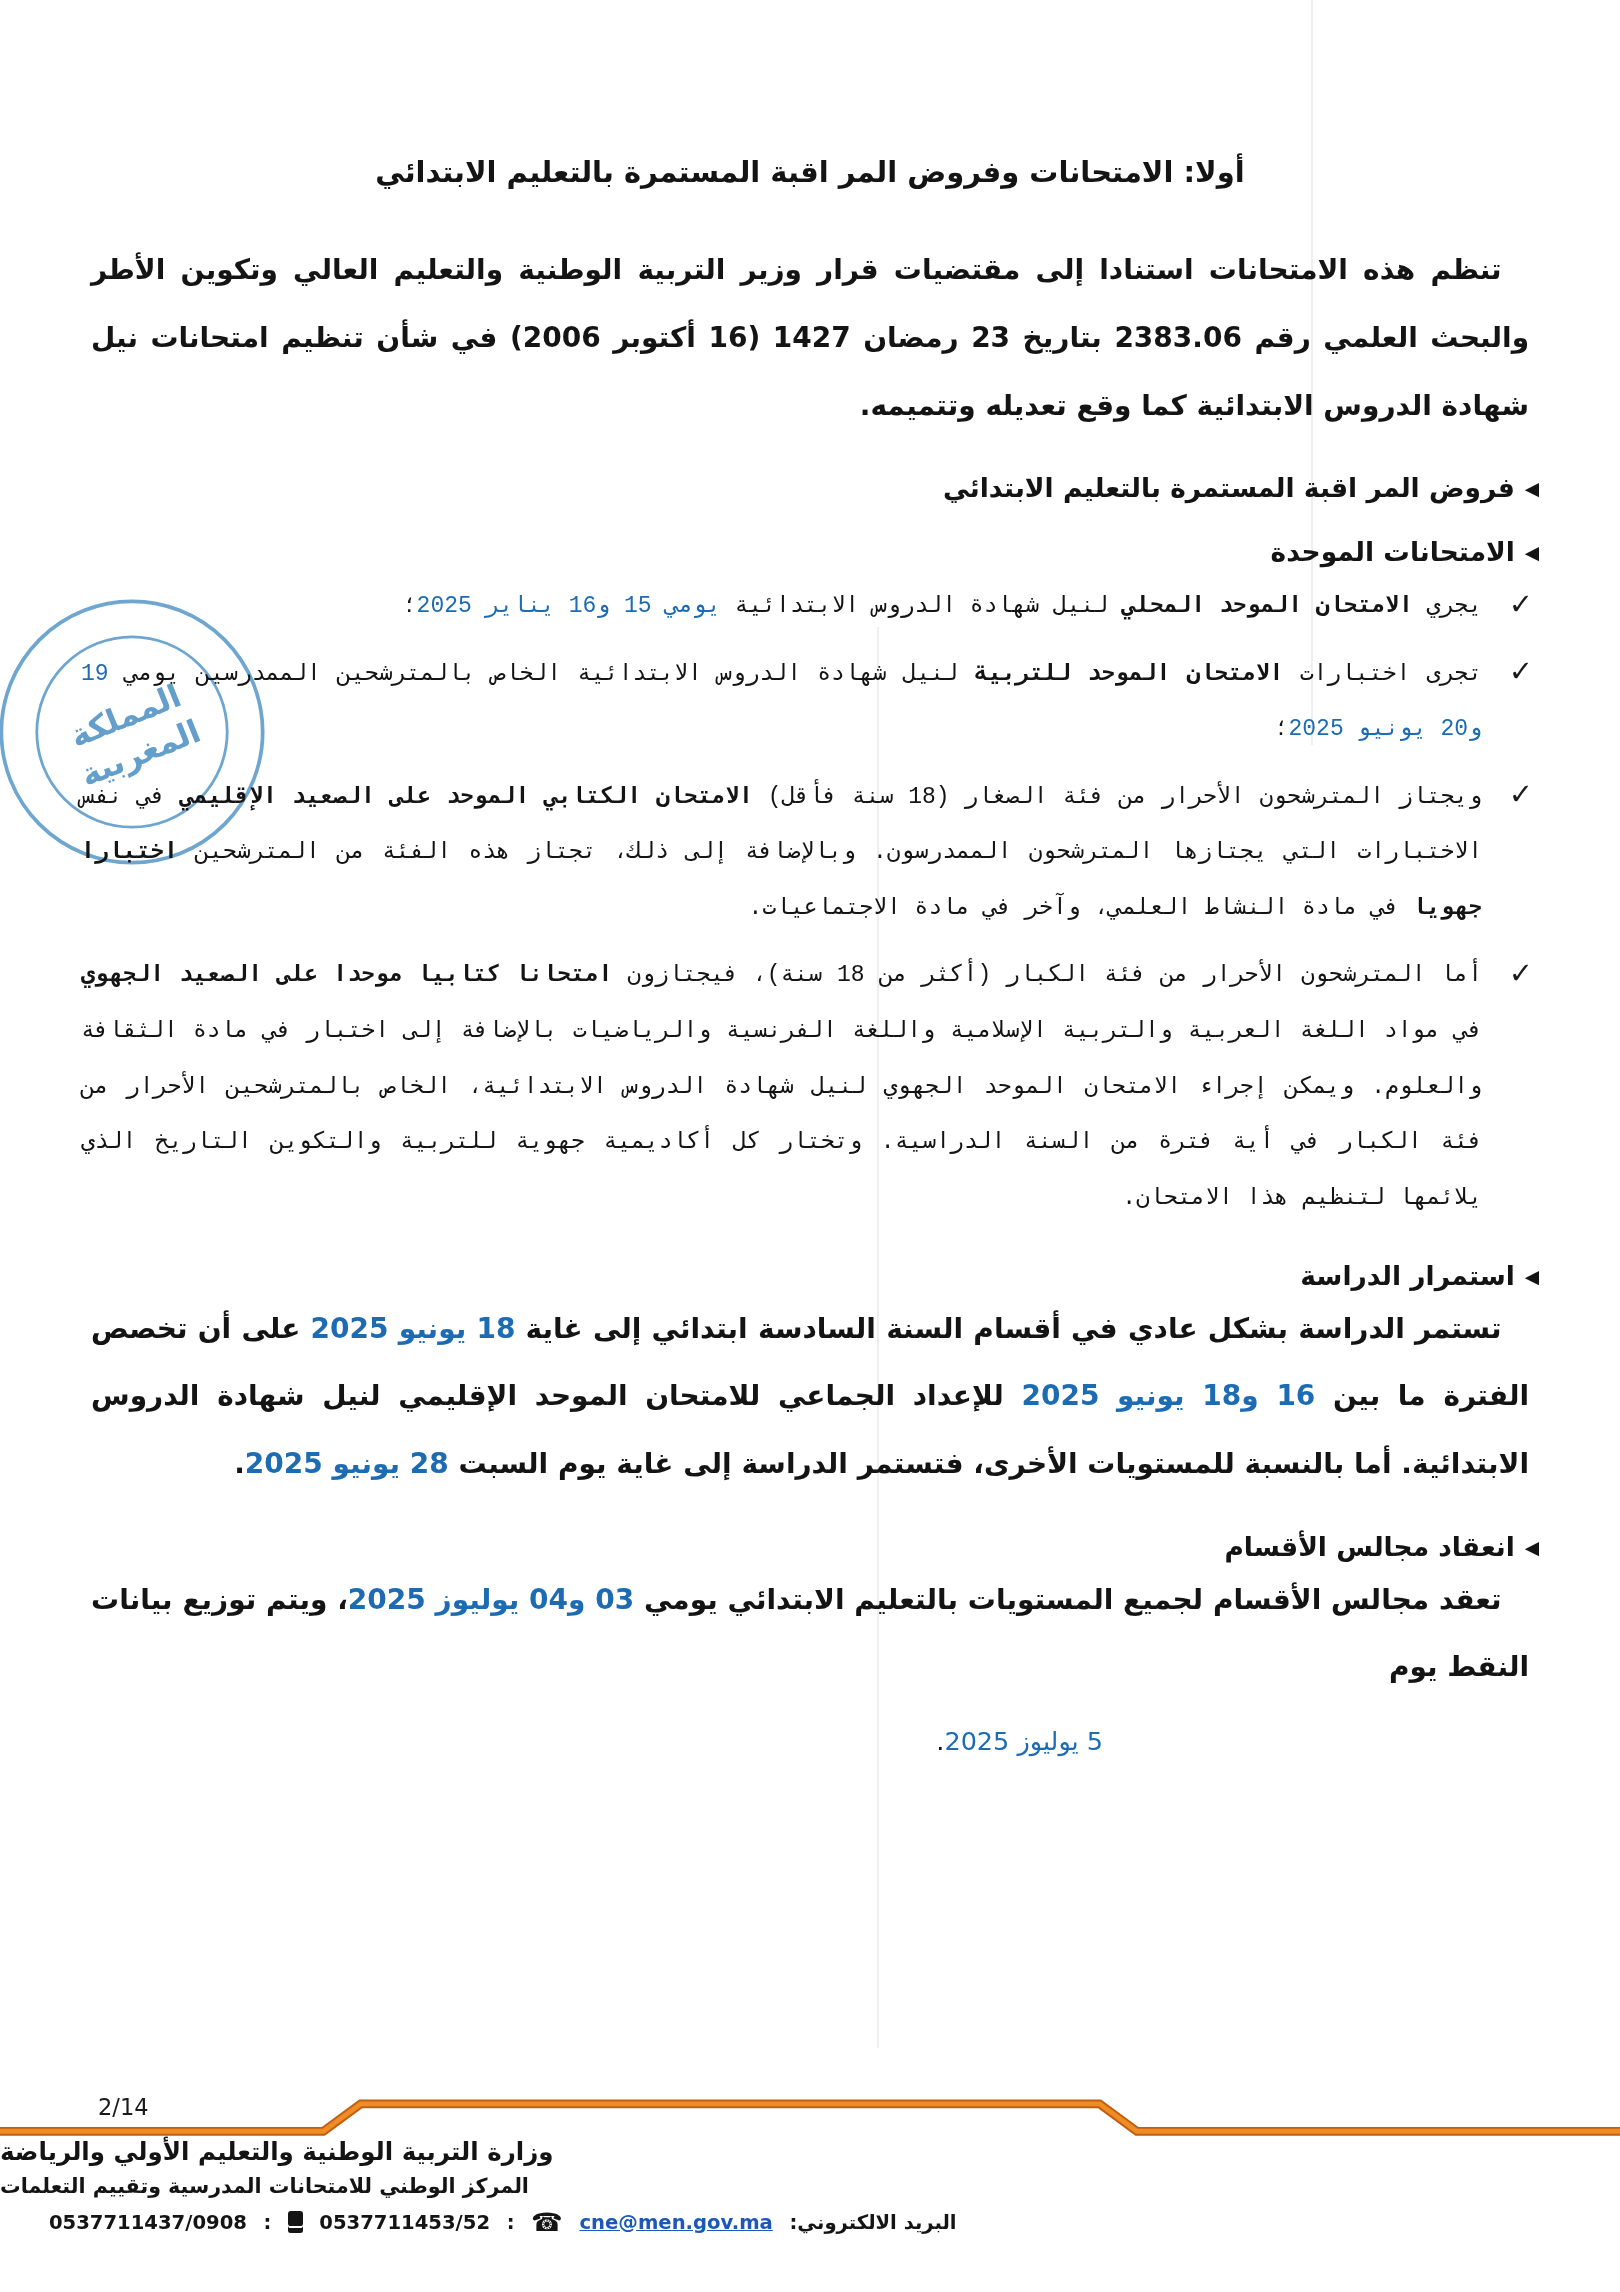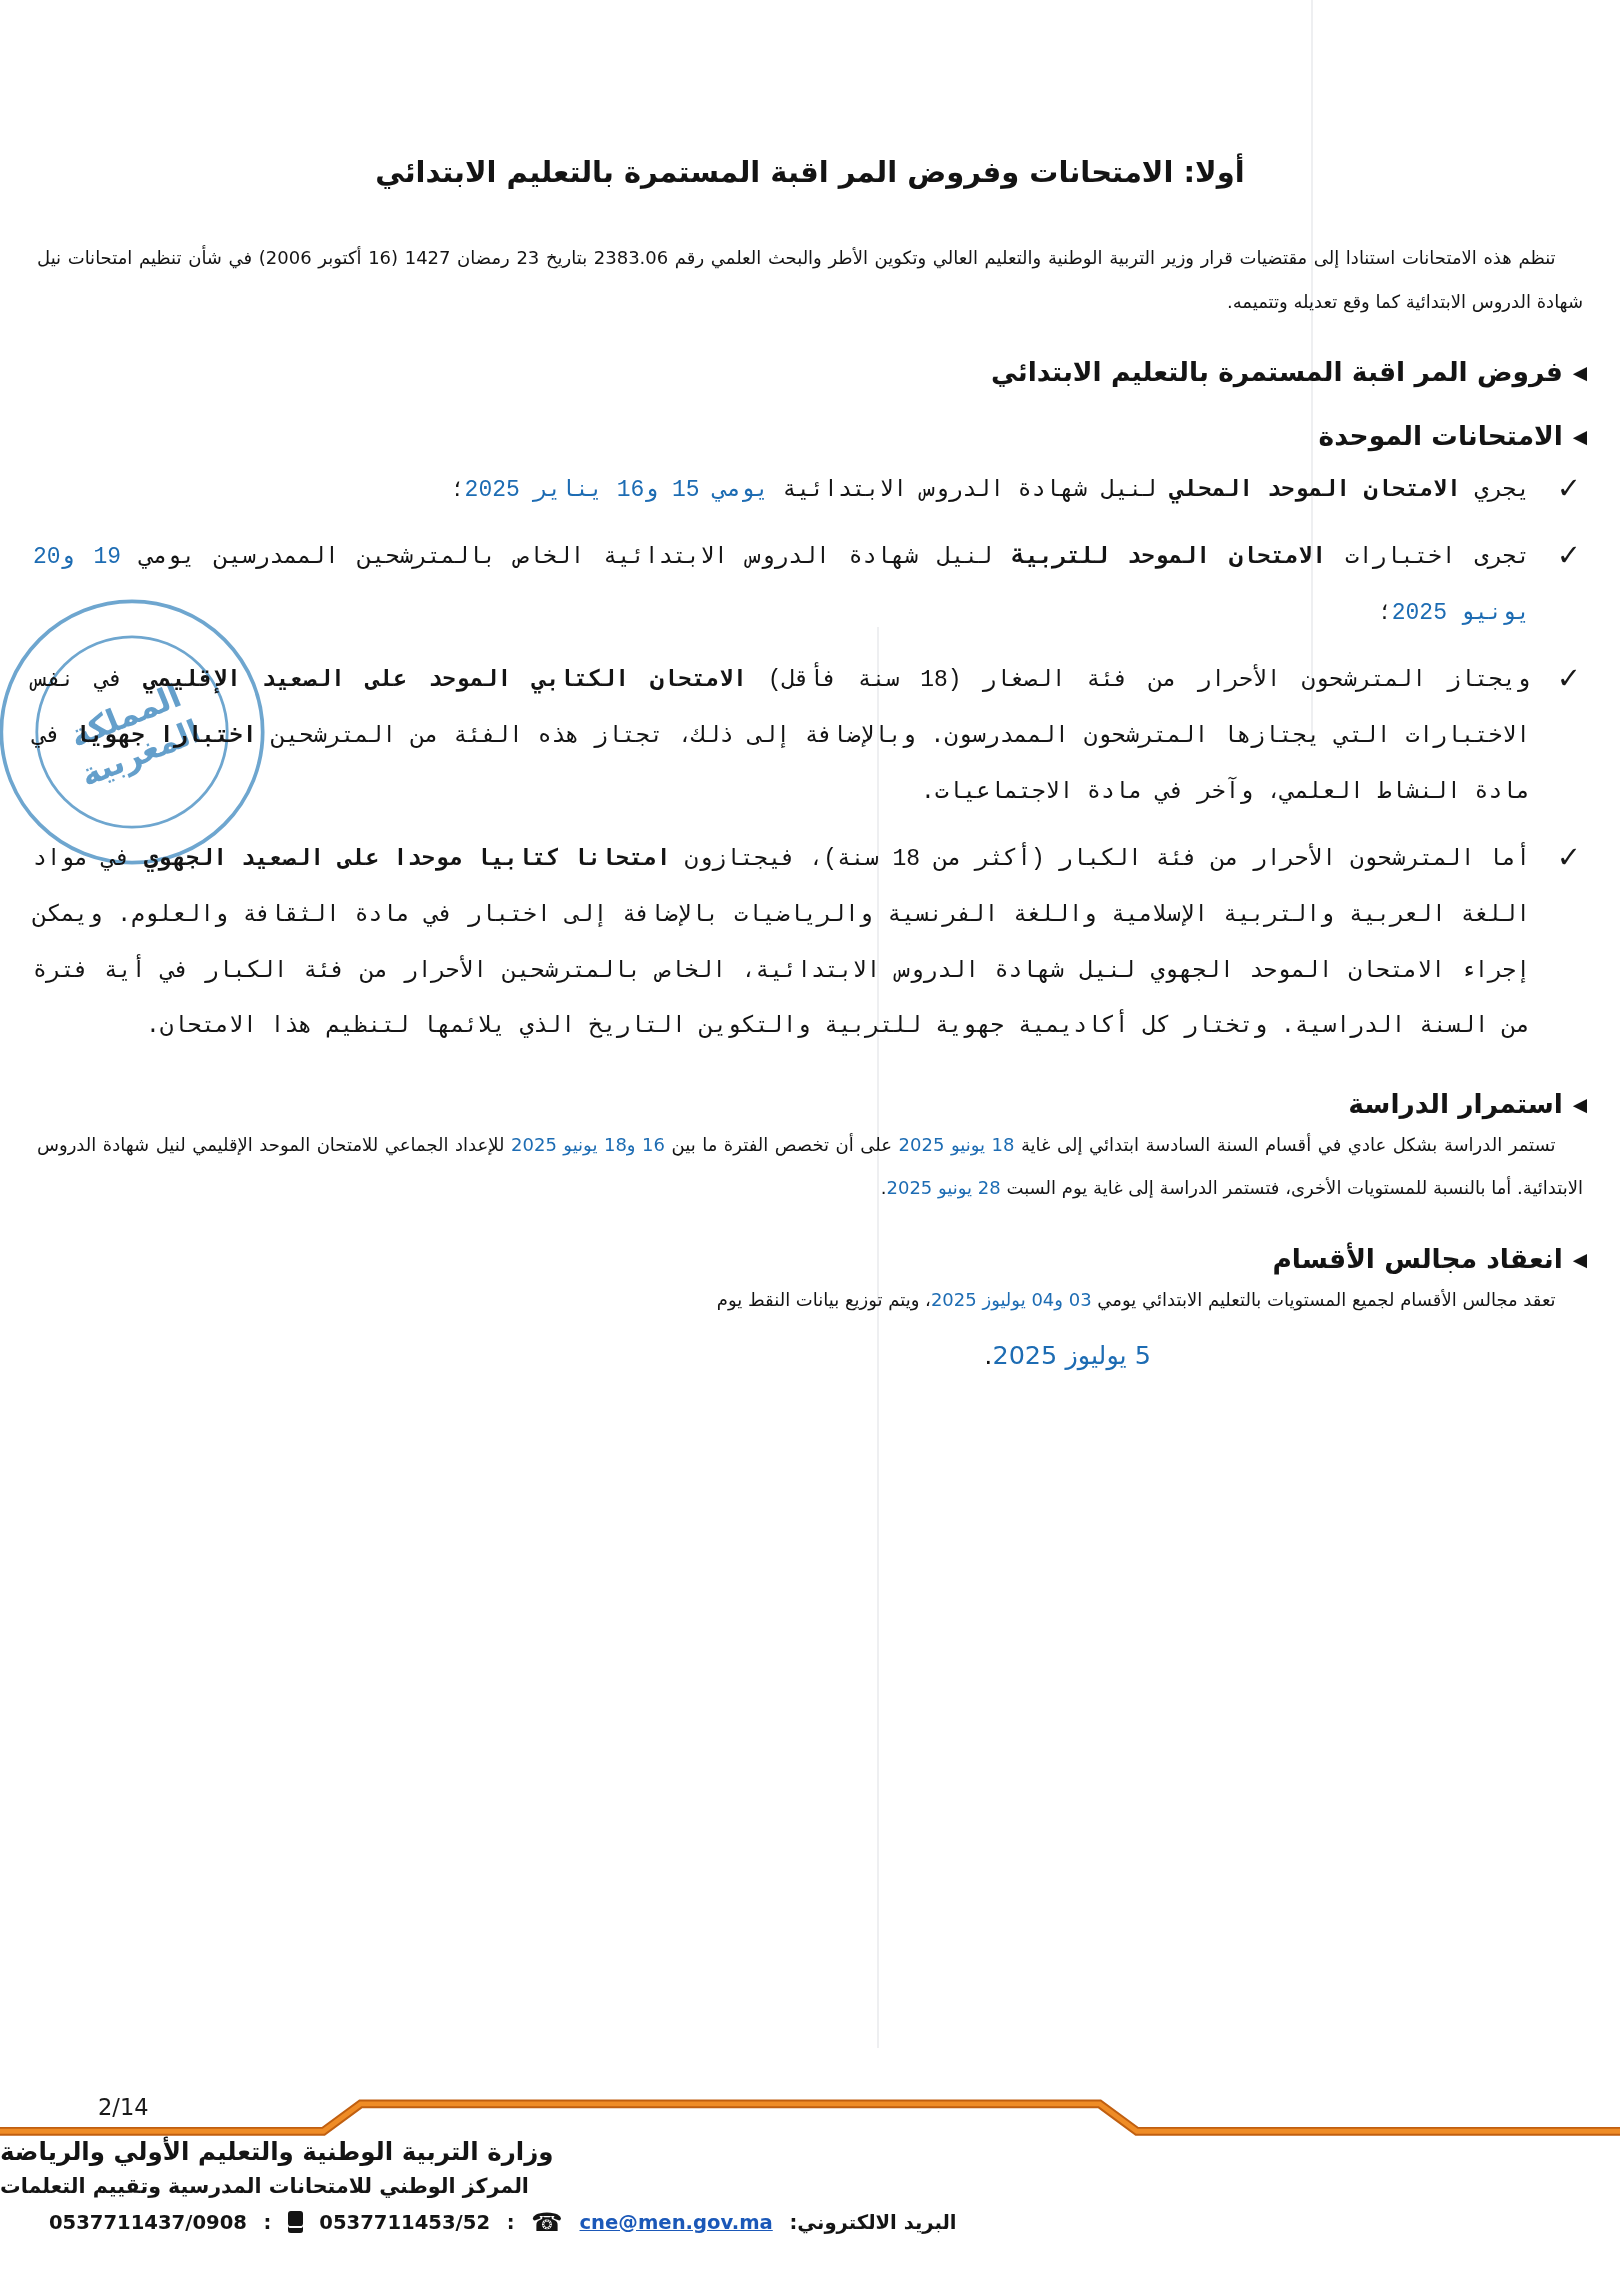--- a/index.html
+++ b/index.html
@@ -1,32 +1,32 @@
 <!DOCTYPE html>
 <html lang="ar" dir="rtl"><head>
 <meta charset="utf-8">
 <style>
   html,body{margin:0;padding:0;}
   body{
     width:1620px;height:2293px;position:relative;overflow:hidden;
     background:#ffffff;color:#141414;
     font-family:"DejaVu Sans", sans-serif;
   }
-  .page{position:absolute;inset:0;padding:0 33px;direction:rtl;z-index:1;}
+  .page{position:absolute;inset:0;padding:0 81px;direction:rtl;z-index:1;}
   .scan-fold{position:absolute;width:2px;background:rgba(160,165,175,.18);z-index:0;}
   .fold-a{left:1311px;top:0;height:745px;}
   .fold-b{left:877px;top:627px;height:1421px;}
 
   .title{
     margin:155px 0 0 0;text-align:center;font-size:29px;font-weight:bold;
     letter-spacing:0;
   }
   .para{
-    font-size:18px;line-height:2.42;text-align:justify;text-align-last:start;
-    margin:4px;text-indent:27.4px;
+    font-size:28px;line-height:2.42;text-align:justify;text-align-last:start;
+    margin:10px;text-indent:27.4px;font-weight:bold;
   }
   .intro{margin-top:47px;}
   .date{color:#1d6cb3;}
   .b{font-weight:bold;}
 
   .sec{margin-top:33px;}
   .heading{
     display:flex;align-items:center;gap:9.8px;
     font-size:26.5px;font-weight:bold;margin:0 0 3.9px 0;
   }

